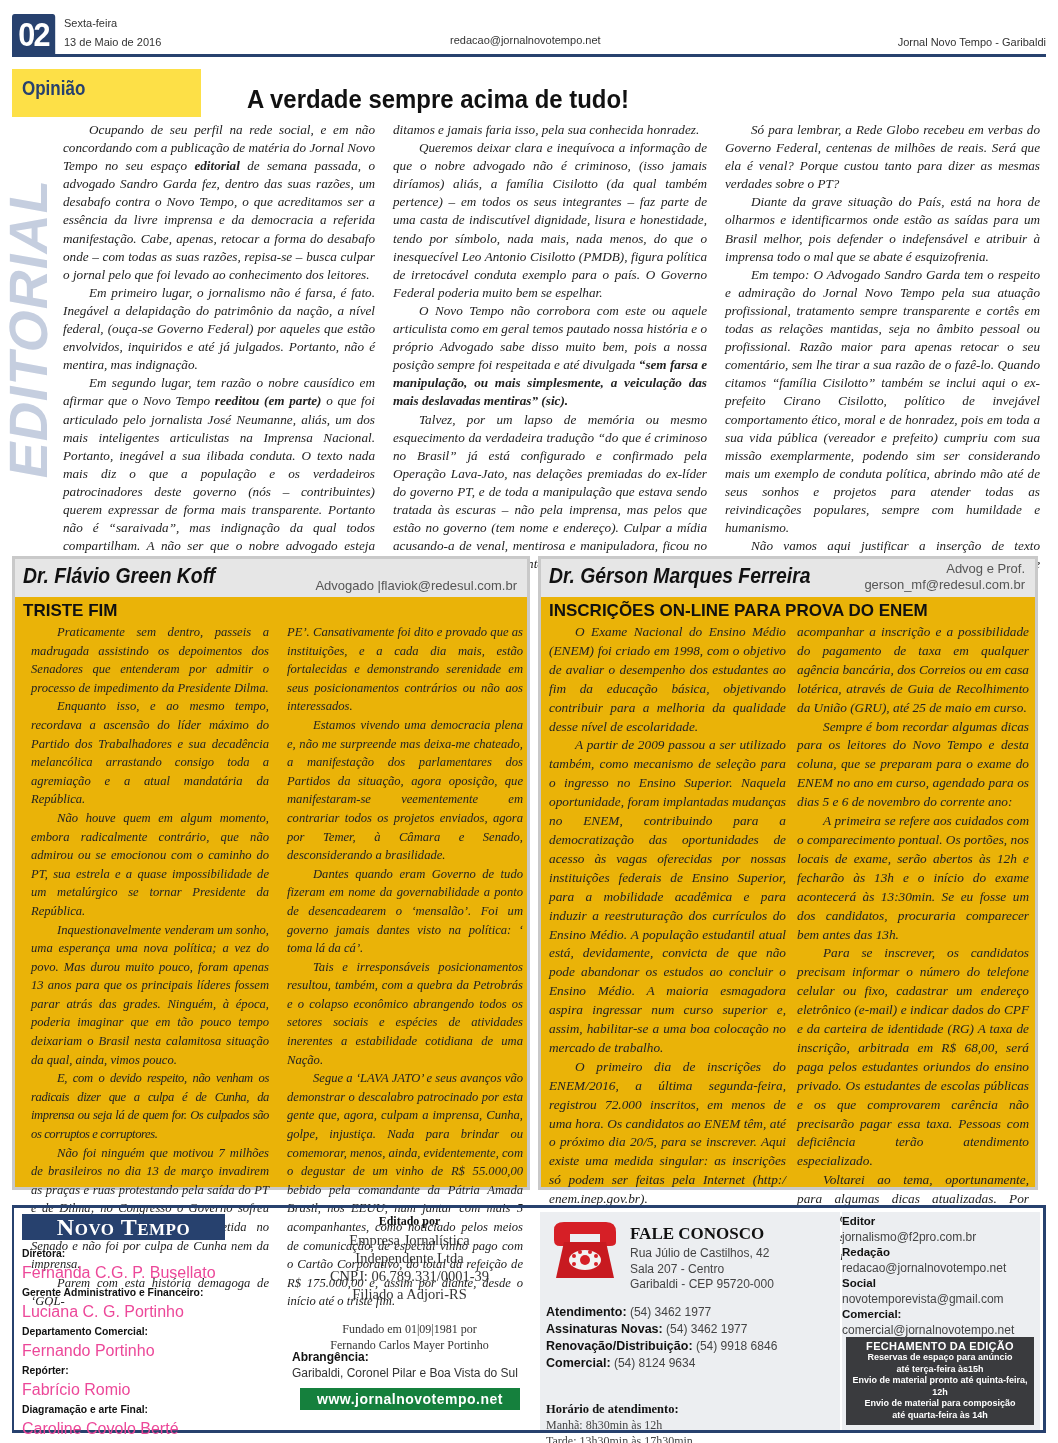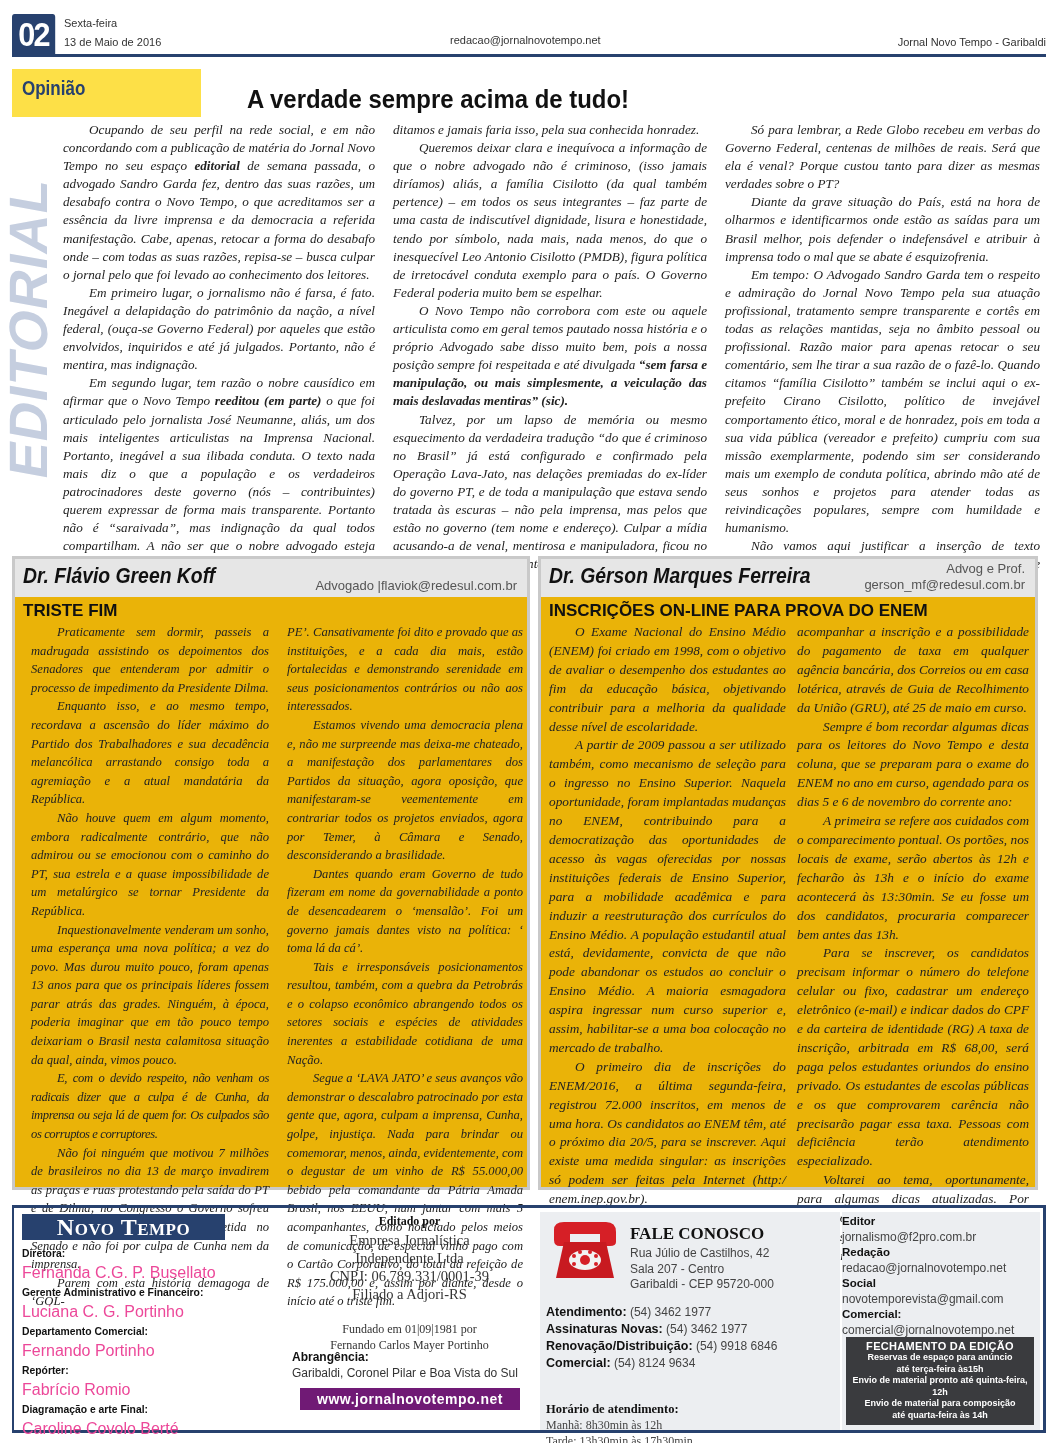--- a/index.html
+++ b/index.html
@@ -59,21 +59,21 @@
   .staff .lab { font-weight: bold; font-size: 11.5px; line-height: 19px; color: #111; transform: scaleX(0.9); transform-origin: left; white-space: nowrap; }
   .staff .val { font-size: 16px; line-height: 20px; color: #ec4899; }
 
   .editado { position: absolute; left: 280px; top: 6px; width: 235px; text-align: center; font-family: Liberation Serif, serif; color: #333; }
   .editado .h { font-weight: bold; font-size: 12px; color: #111; margin-bottom: 2px; }
   .editado .big { font-size: 14.5px; line-height: 18px; }
   .editado .mid { font-size: 12px; line-height: 16px; margin-top: 18px; }
   .abrang { position: absolute; left: 280px; top: 142px; font-family: "Liberation Sans", sans-serif; }
   .abrang .h { font-weight: bold; font-size: 12px; color: #111; }
   .abrang .v { font-size: 12px; color: #333; margin-top: 2px; white-space: nowrap; }
-  .site { position: absolute; left: 288px; top: 180px; width: 220px; height: 22px; background: #701a75; color: #fff; font-family: "Liberation Sans", sans-serif; font-weight: bold; font-size: 14px; line-height: 22px; text-align: center; letter-spacing: 0.5px; }
+  .site { position: absolute; left: 288px; top: 180px; width: 220px; height: 22px; background: #15803d; color: #fff; font-family: "Liberation Sans", sans-serif; font-weight: bold; font-size: 14px; line-height: 22px; text-align: center; letter-spacing: 0.5px; }
 
   .contact { position: absolute; left: 528px; top: 4px; width: 300px; height: 218px; background: #eceef1; }
   .phone-icon { position: absolute; left: 10px; top: 8px; width: 70px; height: 60px; }
   .contact .ttl { position: absolute; left: 90px; top: 12px; font-family: Liberation Serif, serif; font-weight: bold; font-size: 17px; color: #111; }
   .contact .addr { position: absolute; left: 90px; top: 34px; font-family: "Liberation Sans", sans-serif; font-size: 12px; line-height: 15.5px; color: #444; }
   .contact .phones { position: absolute; left: 6px; top: 92px; font-family: "Liberation Sans", sans-serif; font-size: 12px; line-height: 17px; color: #444; white-space: nowrap; }
   .contact .phones b, .contact .hrs b { color: #111; font-size: 12.5px; }
   .contact .hrs { position: absolute; left: 6px; top: 165px; font-family: Liberation Serif, serif; font-size: 12px; line-height: 16px; color: #444; margin-top: 24px; }
 
   .emails { position: absolute; left: 830px; top: 4px; width: 198px; height: 218px; background: #eceef1; padding: 2px 0 0 0; font-family: "Liberation Sans", sans-serif; }
@@ -122,21 +122,21 @@
   <p>Em tempo: O Advogado Sandro Garda tem o respeito e admiração do Jornal Novo Tempo pela sua atuação profissional, tratamento sempre transparente e cortês em todas as relações mantidas, seja no âmbito pessoal ou profissional. Razão maior para apenas retocar o seu comentário, sem lhe tirar a sua razão de o fazê-lo. Quando citamos “família Cisilotto” também se inclui aqui o ex-prefeito Cirano Cisilotto, político de invejável comportamento ético, moral e de honradez, pois em toda a sua vida pública (vereador e prefeito) cumpriu com sua missão exemplarmente, podendo sim ser considerando mais um exemplo de conduta política, abrindo mão até de seus sonhos e projetos para atender todas as reivindicações populares, sempre com humildade e humanismo.</p>
   <p>Não vamos aqui justificar a inserção de texto “emprestado” ao Editorial, pois o que passou, passou e nós assumimos as consequências.</p>
 </div>
 
 <div class="colbox box-a">
   <div class="bar"></div>
   <div class="author">Dr. Flávio Green Koff</div>
   <div class="role" style="top:19px;">Advogado |flaviok@redesul.com.br</div>
   <div class="headline">TRISTE FIM</div>
   <div class="txt t1">
-    <p>Praticamente sem dormir, passeis a madrugada assistindo os depoimentos dos Senadores que entenderam por admitir o processo de impedimento da Presidente Dilma.</p>
+    <p>Praticamente sem dentro, passeis a madrugada assistindo os depoimentos dos Senadores que entenderam por admitir o processo de impedimento da Presidente Dilma.</p>
     <p>Enquanto isso, e ao mesmo tempo, recordava a ascensão do líder máximo do Partido dos Trabalhadores e sua decadência melancólica arrastando consigo toda a agremiação e a atual mandatária da República.</p>
     <p>Não houve quem em algum momento, embora radicalmente contrário, que não admirou ou se emocionou com o caminho do PT, sua estrela e a quase impossibilidade de um metalúrgico se tornar Presidente da República.</p>
     <p>Inquestionavelmente venderam um sonho, uma esperança uma nova política; a vez do povo. Mas durou muito pouco, foram apenas 13 anos para que os principais líderes fossem parar atrás das grades. Ninguém, à época, poderia imaginar que em tão pouco tempo deixariam o Brasil nesta calamitosa situação da qual, ainda, vimos pouco.</p>
     <p style="letter-spacing:-0.4px;">E, com o devido respeito, não venham os radicais dizer que a culpa é de Cunha, da imprensa ou seja lá de quem for. Os culpados são os corruptos e corruptores.</p>
     <p>Não foi ninguém que motivou 7 milhões de brasileiros no dia 13 de março invadirem as praças e ruas protestando pela saída do PT e de Dilma; no Congresso o Governo sofreu uma grandiosa derrota, hoje repetida no Senado e não foi por culpa de Cunha nem da imprensa.</p>
     <p>Parem com esta história demagoga de ‘GOL-</p>
   </div>
   <div class="txt t2">
     <p class="noind">PE’. Cansativamente foi dito e provado que as instituições, e a cada dia mais, estão fortalecidas e demonstrando serenidade em seus posicionamentos contrários ou não aos interessados.</p>
     <p>Estamos vivendo uma democracia plena e, não me surpreende mas deixa-me chateado, a manifestação dos parlamentares dos Partidos da situação, agora oposição, que manifestaram-se veementemente em contrariar todos os projetos enviados, agora por Temer, à Câmara e Senado, desconsiderando a brasilidade.</p>

